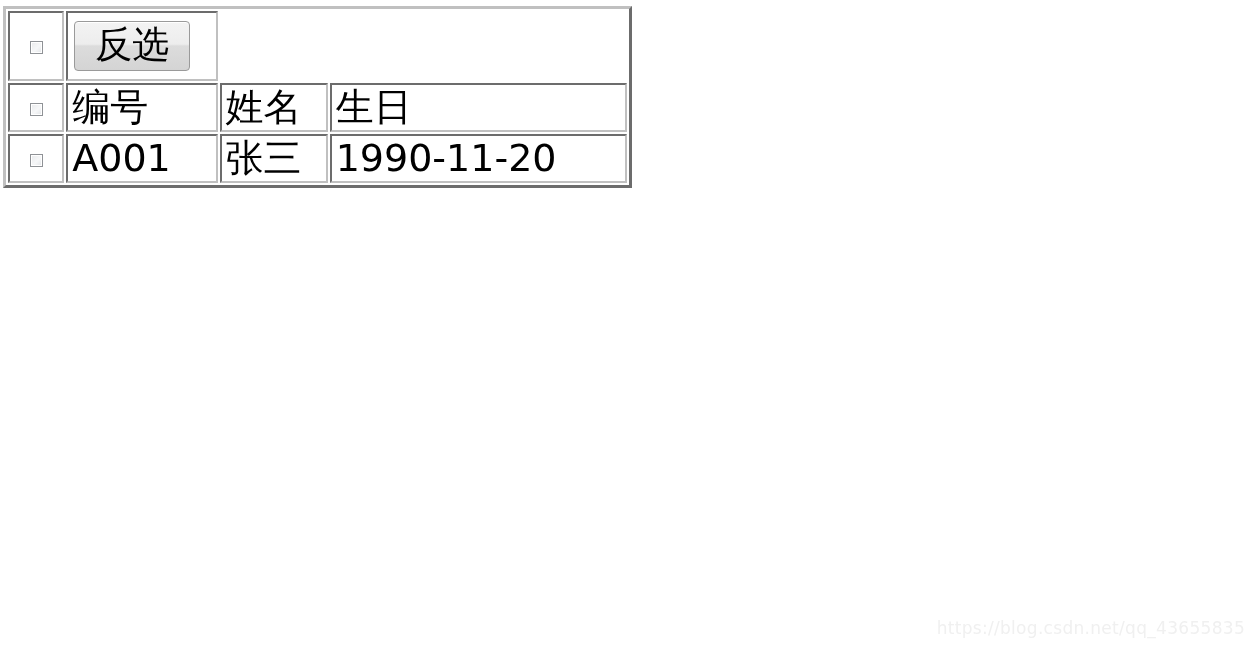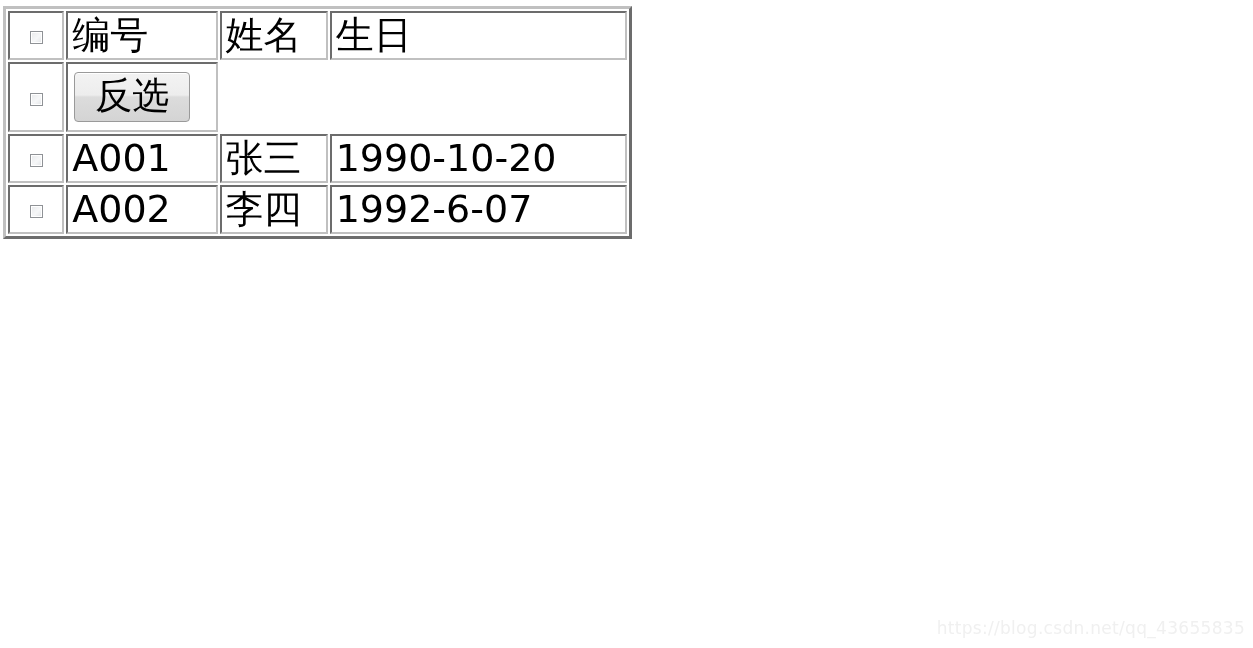--- a/index.html
+++ b/index.html
@@ -121,51 +121,43 @@
     <col class="col-id">
     <col class="col-name">
     <col class="col-birth">
   </colgroup>
   <tbody>
 
     <tr>
       <td class="cell-check">
         <input type="checkbox" class="chk" style="">
       </td>
-      <td>编号</td>
-      <td>姓名</td>
-      <td>生日</td>
-    </tr>
-
-    <tr>
-      <td class="cell-check">
-        <input type="checkbox" class="chk" style="">
-      </td>
       <td class="cell-button">
         <span class="push-button">反选</span>
       </td>
       <td class="cell-blank"></td>
       <td class="cell-blank"></td>
     </tr>
 
     <tr>
       <td class="cell-check">
         <input type="checkbox" class="chk" style="">
       </td>
-      <td>A001</td>
-      <td>张三</td>
-      <td>1990-10-20</td>
+      <td>编号</td>
+      <td>姓名</td>
+      <td>生日</td>
     </tr>
 
     <tr>
       <td class="cell-check">
         <input type="checkbox" class="chk" style="">
       </td>
-      <td>A002</td>
-      <td>李四</td>
-      <td>1992-6-07</td>
+      <td>A001</td>
+      <td>张三</td>
+      <td>1990-11-20</td>
     </tr>
+
 
 
   </tbody>
 </table>
 
 <div class="watermark">https://blog.csdn.net/qq_43655835</div>
 
 </body></html>

